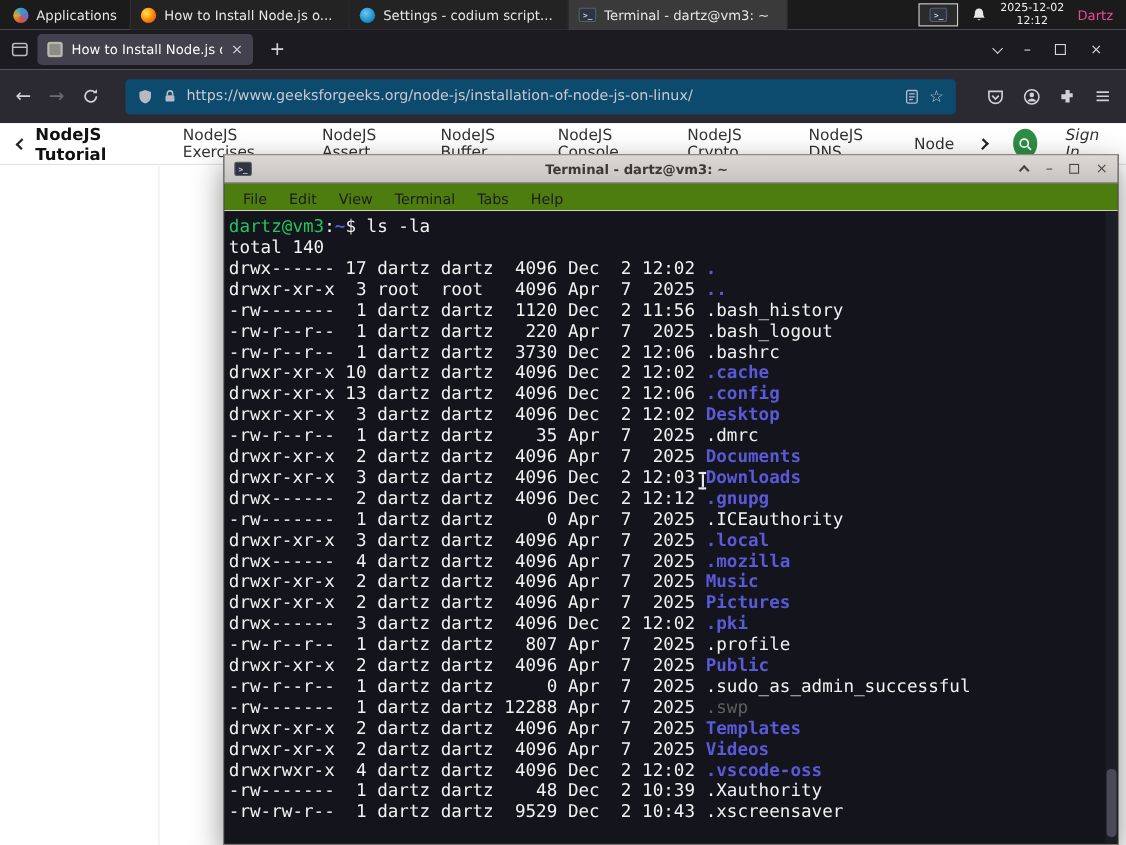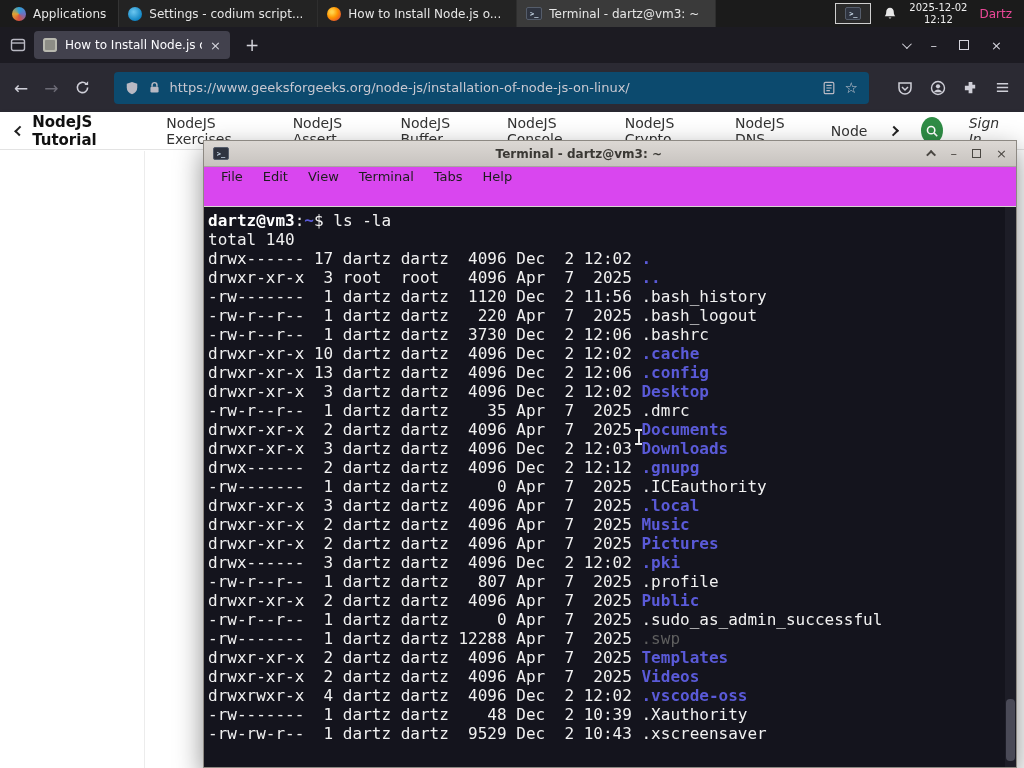--- a/index.html
+++ b/index.html
@@ -79,28 +79,28 @@
                      border:1px solid #8d8983; box-shadow:0 10px 26px rgba(0,0,0,.45);
                      display:flex; flex-direction:column; z-index:40; background:#14141d; }
   .t-titlebar { height:26px; background:linear-gradient(#dcd8d4,#c7c3bf); border-bottom:1px solid #a9a59f;
                 display:flex; align-items:center; gap:8px; padding:0 9px; flex:0 0 auto; }
   .t-title { flex:1; text-align:center; font-weight:bold; font-size:12px; color:#3a3834;
              white-space:nowrap; overflow:hidden; }
   .t-controls { display:flex; align-items:center; gap:15px; color:#4a4742; font-size:13px; }
   .chev-up { width:7px; height:7px; border-left:2px solid #4a4742; border-top:2px solid #4a4742;
              transform:rotate(45deg) translateY(2px); display:inline-block; }
   .t-box { width:9px; height:9px; border:1.6px solid #4a4742; display:inline-block; }
-  .t-menubar { height:40px; background:#d946ef; border-bottom:1px solid #d9d5d1; flex:0 0 auto;
-               display:flex; align-items:flex-start; gap:2px; padding:0 8px; font-size:13px; color:#1d1d1d; }
+  .t-menubar { height:25px; background:#4d7c0f; border-bottom:1px solid #d9d5d1; flex:0 0 auto;
+               display:flex; align-items:flex-end; gap:2px; padding:0 8px; font-size:13px; color:#1d1d1d; }
   .menu-item { padding:2px 9px; }
   .t-body { flex:1; position:relative; overflow:hidden; background:#14141d; color:#f1f1f1;
             font-family:"DejaVu Sans Mono", monospace; font-size:16px; line-height:19px;
             padding:4px 16px 0 4px; }
   .tline { white-space:pre; }
-  .green { color:#ffffff; font-weight:bold; }
+  .green { color:#22c55e; font-weight:normal; }
   .blue  { color:#5a5ad8; font-weight:bold; }
   .fname.dir { color:#5a5ad8; font-weight:bold; }
   .fname.dim { color:#5f5f5f; }
   .t-scrollbar { position:absolute; top:0; right:0; bottom:0; width:11px; background:#1d1d27; }
   .t-thumb { position:absolute; right:1px; bottom:6px; width:9px; height:62px; background:#4a4a57; border-radius:4px; }
 
   
   .ibeam { position:absolute; left:634px; top:429px; width:9px; height:16px; z-index:55; }
   .ibeam .v { position:absolute; left:4px; top:0; width:1.6px; height:16px; background:#e9e9e9; box-shadow:0 0 1px #000; }
   .ibeam .h1, .ibeam .h2 { position:absolute; left:1px; width:7px; height:1.6px; background:#e9e9e9; box-shadow:0 0 1px #000; }
@@ -108,26 +108,26 @@
 </style>
 </head>
 <body>
 
 <div class="taskbar">
   <div class="tb-app">
     <span class="app-logo"></span>
     <span>Applications</span>
   </div>
   <div class="tb-win">
+    <span class="ico-fx"></span>
+    <span class="lbl">How to Install Node.js o...</span>
+  </div>
+  <div class="tb-win">
     <span class="ico-codium"></span>
     <span class="lbl">Settings - codium script...</span>
-  </div>
-  <div class="tb-win">
-    <span class="ico-fx"></span>
-    <span class="lbl">How to Install Node.js o...</span>
   </div>
   <div class="tb-win active">
     <span class="term-ico">&gt;_</span>
     <span class="lbl">Terminal - dartz@vm3: ~</span>
   </div>
   <div class="tb-right">
     <div class="tray-box">
       <span class="term-ico">&gt;_</span>
     </div>
     <span class="bell">
@@ -279,20 +279,21 @@
         <div class="tline"><span class="meta">-rw-r--r--  1 dartz dartz  3730 Dec  2 12:06 </span><span class="fname file">.bashrc</span></div>
         <div class="tline"><span class="meta">drwxr-xr-x 10 dartz dartz  4096 Dec  2 12:02 </span><span class="fname dir">.cache</span></div>
         <div class="tline"><span class="meta">drwxr-xr-x 13 dartz dartz  4096 Dec  2 12:06 </span><span class="fname dir">.config</span></div>
         <div class="tline"><span class="meta">drwxr-xr-x  3 dartz dartz  4096 Dec  2 12:02 </span><span class="fname dir">Desktop</span></div>
         <div class="tline"><span class="meta">-rw-r--r--  1 dartz dartz    35 Apr  7  2025 </span><span class="fname file">.dmrc</span></div>
         <div class="tline"><span class="meta">drwxr-xr-x  2 dartz dartz  4096 Apr  7  2025 </span><span class="fname dir">Documents</span></div>
         <div class="tline"><span class="meta">drwxr-xr-x  3 dartz dartz  4096 Dec  2 12:03 </span><span class="fname dir">Downloads</span></div>
         <div class="tline"><span class="meta">drwx------  2 dartz dartz  4096 Dec  2 12:12 </span><span class="fname dir">.gnupg</span></div>
         <div class="tline"><span class="meta">-rw-------  1 dartz dartz     0 Apr  7  2025 </span><span class="fname file">.ICEauthority</span></div>
         <div class="tline"><span class="meta">drwxr-xr-x  3 dartz dartz  4096 Apr  7  2025 </span><span class="fname dir">.local</span></div>
+        <div class="tline"><span class="meta">drwx------  4 dartz dartz  4096 Apr  7  2025 </span><span class="fname dir">.mozilla</span></div>
         <div class="tline"><span class="meta">drwxr-xr-x  2 dartz dartz  4096 Apr  7  2025 </span><span class="fname dir">Music</span></div>
         <div class="tline"><span class="meta">drwxr-xr-x  2 dartz dartz  4096 Apr  7  2025 </span><span class="fname dir">Pictures</span></div>
         <div class="tline"><span class="meta">drwx------  3 dartz dartz  4096 Dec  2 12:02 </span><span class="fname dir">.pki</span></div>
         <div class="tline"><span class="meta">-rw-r--r--  1 dartz dartz   807 Apr  7  2025 </span><span class="fname file">.profile</span></div>
         <div class="tline"><span class="meta">drwxr-xr-x  2 dartz dartz  4096 Apr  7  2025 </span><span class="fname dir">Public</span></div>
         <div class="tline"><span class="meta">-rw-r--r--  1 dartz dartz     0 Apr  7  2025 </span><span class="fname file">.sudo_as_admin_successful</span></div>
         <div class="tline"><span class="meta">-rw-------  1 dartz dartz 12288 Apr  7  2025 </span><span class="fname dim">.swp</span></div>
         <div class="tline"><span class="meta">drwxr-xr-x  2 dartz dartz  4096 Apr  7  2025 </span><span class="fname dir">Templates</span></div>
         <div class="tline"><span class="meta">drwxr-xr-x  2 dartz dartz  4096 Apr  7  2025 </span><span class="fname dir">Videos</span></div>
         <div class="tline"><span class="meta">drwxrwxr-x  4 dartz dartz  4096 Dec  2 12:02 </span><span class="fname dir">.vscode-oss</span></div>

